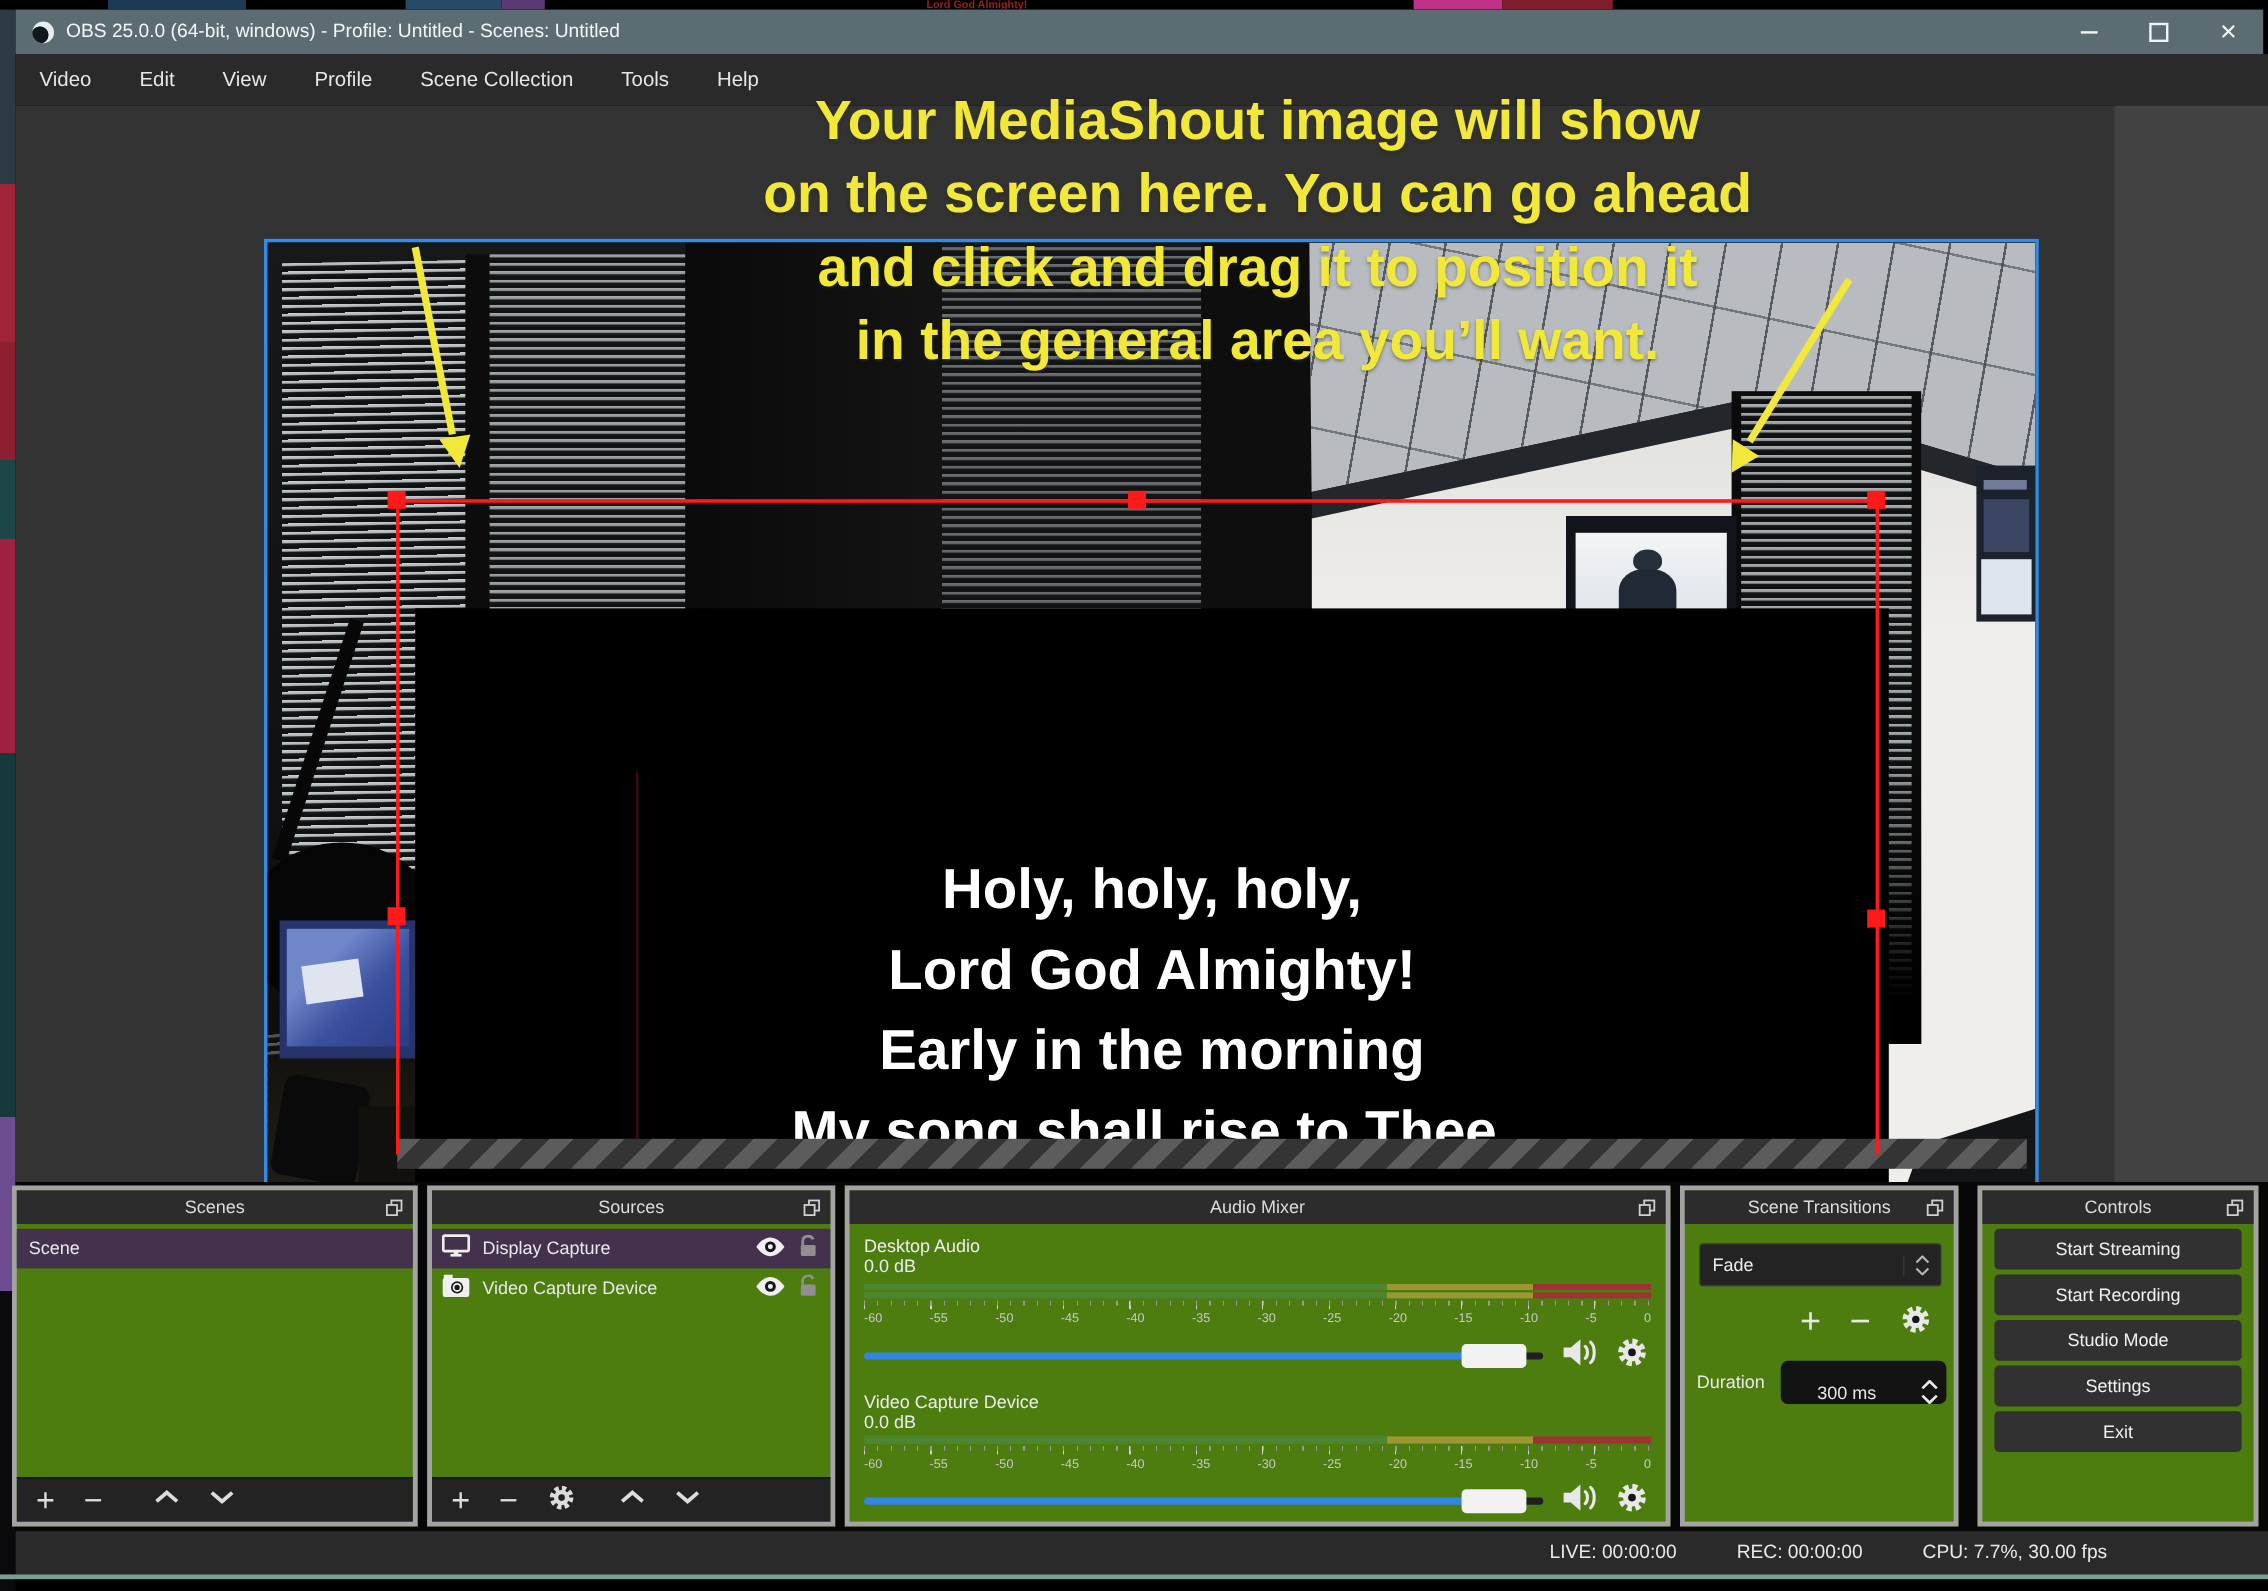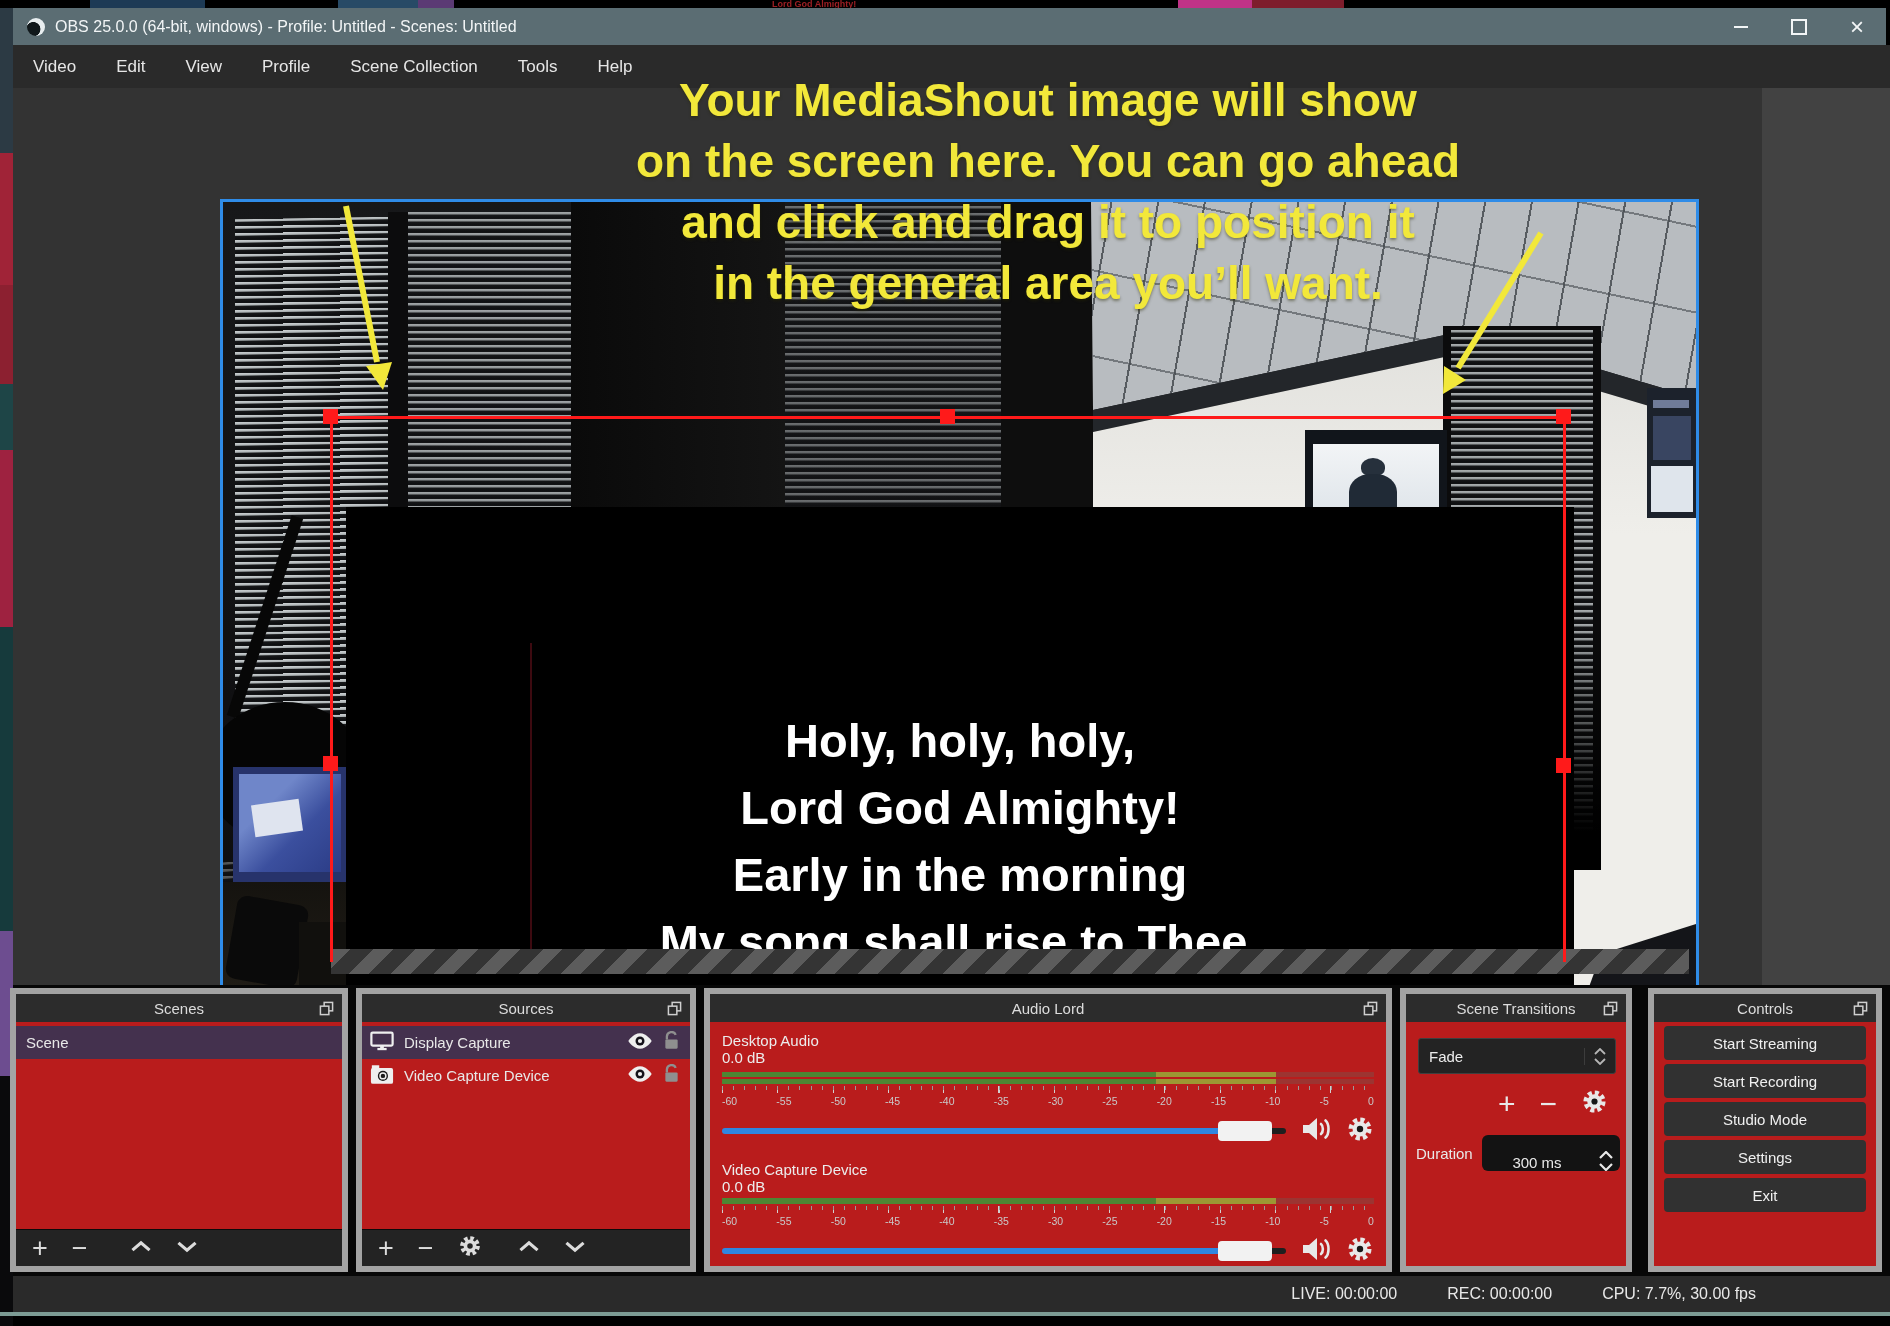--- a/index.html
+++ b/index.html
@@ -24,21 +24,21 @@
   .hatch{background:repeating-linear-gradient(135deg,#5c5c5c 0 14px,#343434 14px 30px);}
   .lyrics{width:100%;text-align:center;padding-top:200px;color:#ffffff;
           font-size:47px;font-weight:bold;line-height:67px;}
   .annotation{left:400px;top:70px;width:1296px;text-align:center;z-index:45;
               color:#f2e83a;font-size:46px;font-weight:bold;line-height:61px;
               text-shadow:0 2px 3px rgba(40,40,0,.45);}
   .redline{background:#ff1a1a;z-index:30;}
   .redhandle{width:15px;height:15px;background:#ff1a1a;z-index:31;}
   
   .dockbg{left:13px;top:985px;width:1877px;height:291px;background:#070707;}
-  .panel{background:#b91c1c;border:6px solid #a3a3a3;box-sizing:border-box;}
+  .panel{background:#4d7c0f;border:4px solid #a3a3a3;box-sizing:border-box;}
   .phead{height:28px;background:#2c2c2c;position:relative;display:flex;
          align-items:center;justify-content:center;color:#dcdcdc;font-size:15px;}
   .dockico{position:absolute;right:8px;top:7px;}
   .row{height:33px;display:flex;align-items:center;color:#e8e8e8;font-size:15px;}
   .rowsel{background:#44314e;}
   .ptoolbar{position:absolute;bottom:0;left:0;right:0;height:36px;background:#232323;
             border-top:1px solid #0b0b0b;display:flex;align-items:center;gap:24px;
             padding-left:16px;color:#dcdcdc;}
   .tbglyph{font-size:27px;line-height:27px;font-weight:400;}
   .mix-ch{padding:10px 12px 0 12px;color:#ececec;}
@@ -279,21 +279,21 @@
             <polyline points="2,8 9,2 16,8" fill="none" stroke="#dcdcdc" stroke-width="2.6"></polyline>
           </svg></span>
       <span><svg viewBox="0 0 18 10" width="22" height="13">
             <polyline points="2,2 9,8 16,2" fill="none" stroke="#dcdcdc" stroke-width="2.6"></polyline>
           </svg></span>
     </div>
   </div>
 
   <div class="abs panel" style="left:704px;top:988px;width:688px;height:284px;">
     <div class="phead">
-      <span>Audio Lord</span>
+      <span>Audio Mixer</span>
       <span class="dockico">
         <svg viewBox="0 0 16 16" width="15" height="15">
             <rect x="5.5" y="1.5" width="9" height="9" fill="none" stroke="#cfcfcf" stroke-width="1.6"></rect>
             <rect x="1.5" y="5.5" width="9" height="9" fill="#2c2c2c" stroke="#cfcfcf" stroke-width="1.6"></rect>
           </svg>
       </span>
     </div>
 
     <div class="mix-ch">
       <div class="mix-head">

